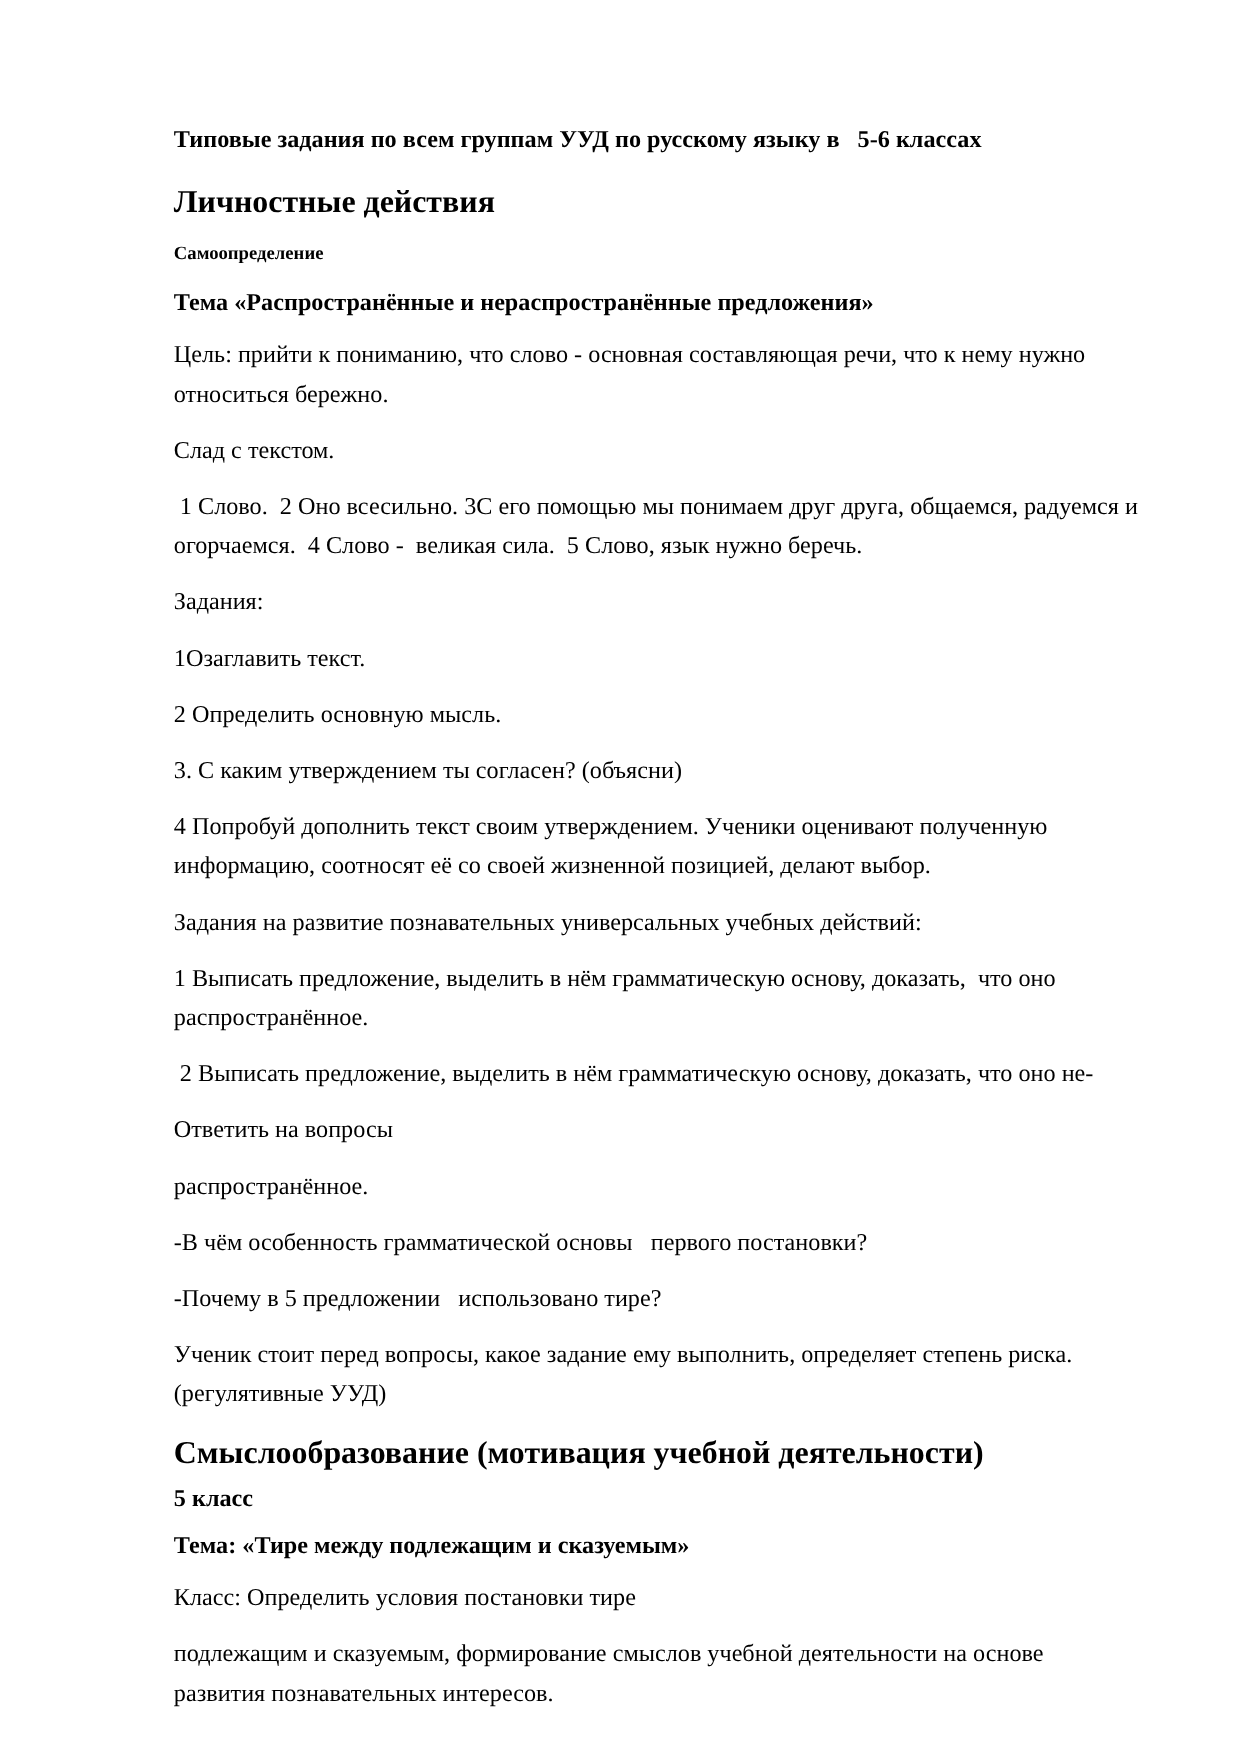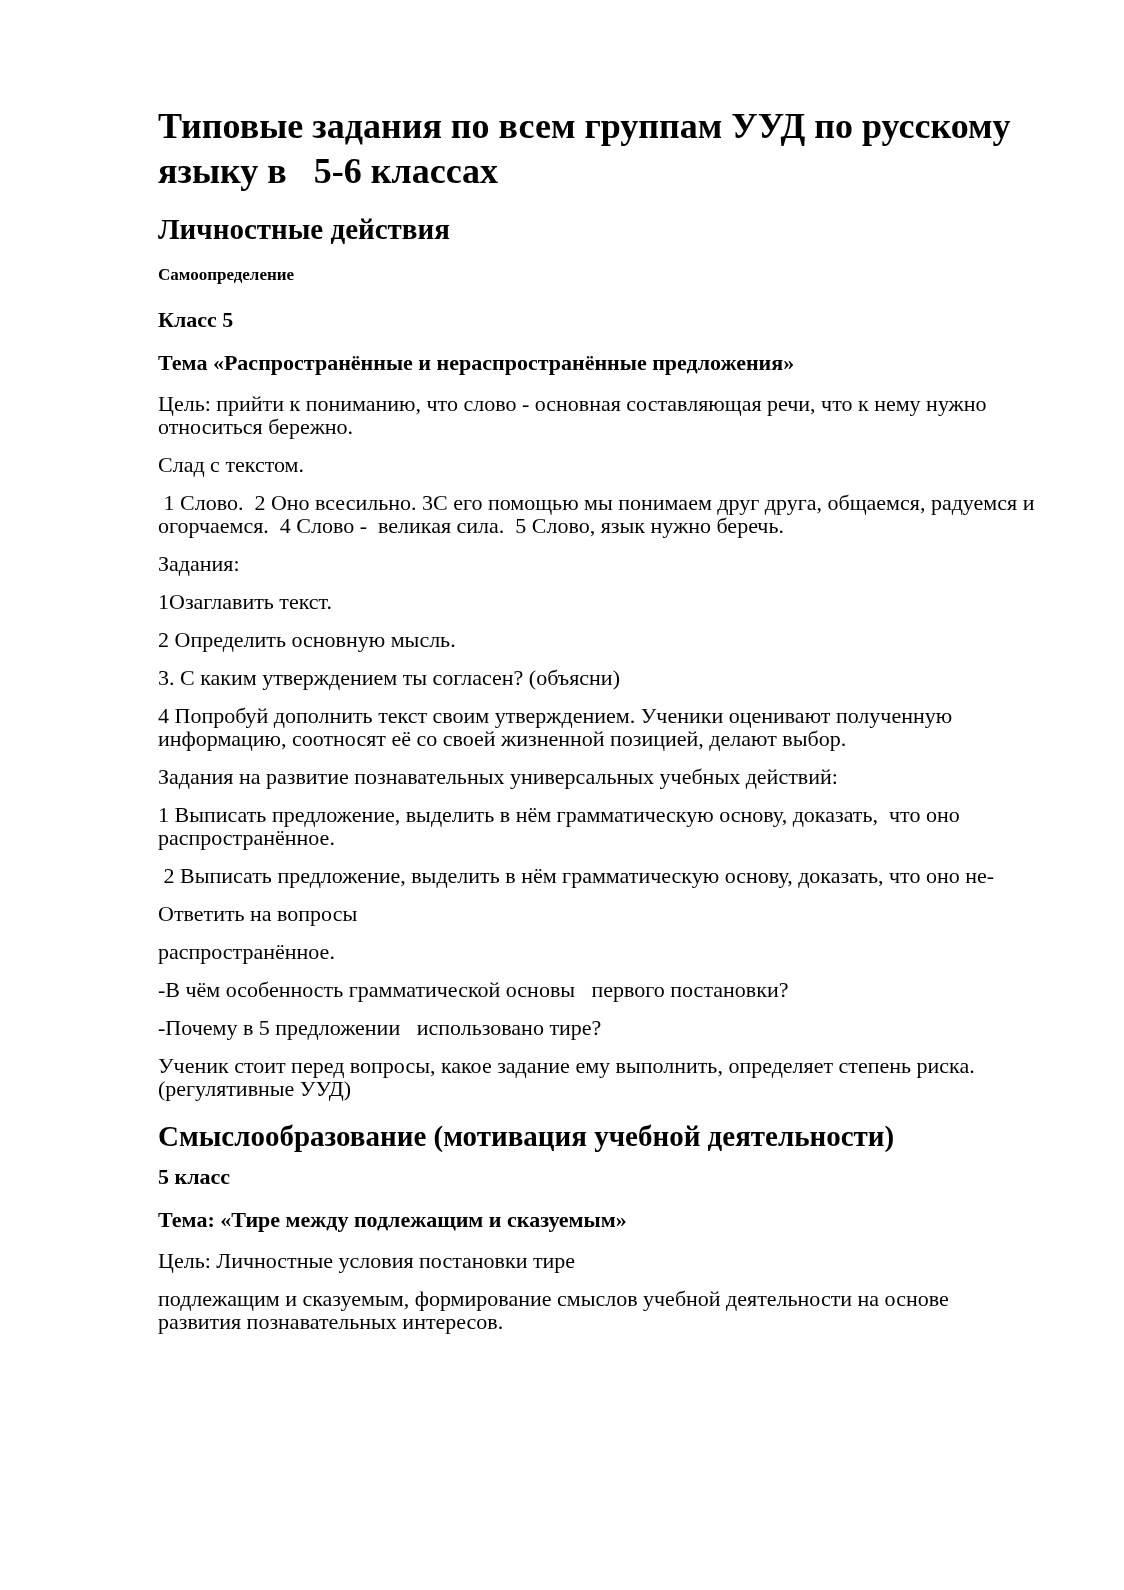--- a/index.html
+++ b/index.html
@@ -14,21 +14,21 @@
     font-family: "Liberation Serif", "DejaVu Serif", serif;
     overflow: hidden;
   }
   .page {
     width: 1124px;
     height: 1590px;
     background: #ffffff;
     padding: 104px 88px 40px 158px;
   }
   .doc-title {
-    font-size: 36px;
+    font-size: 22px;
     font-weight: bold;
     line-height: 45px;
     margin: 0 12px 13px 0;
     white-space: pre-wrap;
   }
   .doc-h2 {
     font-size: 29px;
     font-weight: bold;
     line-height: 42px;
     margin: 14px 0 6px 0;
@@ -44,48 +44,47 @@
   .doc-h4 {
     font-size: 22px;
     font-weight: bold;
     line-height: 28px;
     margin: 0 0 15px 0;
     white-space: pre-wrap;
   }
   .doc-body {
     font-size: 22px;
     font-weight: normal;
-    line-height: 23px;
+    line-height: 36px;
     margin: 0 0 15px 0;
     white-space: pre-wrap;
   }
 </style>
 </head>
 <body style="background: rgb(255, 255, 255); color: rgb(0, 0, 0);">
 
 <main class="page" id="doc">
     <h1 class="doc-title">Типовые задания по всем группам УУД по русскому языку в   5-6 классах</h1>
     <h2 class="doc-h2">Личностные действия</h2>
     <h3 class="doc-h3">Самоопределение</h3>
-    <p class="doc-h4">Класс 5</p>
     <p class="doc-h4">Тема «Распространённые и нераспространённые предложения»</p>
     <p class="doc-body">Цель: прийти к пониманию, что слово - основная составляющая речи, что к нему нужно относиться бережно.</p>
     <p class="doc-body">Слад с текстом.</p>
     <p class="doc-body"> 1 Слово.  2 Оно всесильно. 3С его помощью мы понимаем друг друга, общаемся, радуемся и огорчаемся.  4 Слово -  великая сила.  5 Слово, язык нужно беречь.</p>
     <p class="doc-body">Задания:</p>
     <p class="doc-body">1Озаглавить текст.</p>
     <p class="doc-body">2 Определить основную мысль.</p>
     <p class="doc-body">3. С каким утверждением ты согласен? (объясни)</p>
     <p class="doc-body">4 Попробуй дополнить текст своим утверждением. Ученики оценивают полученную информацию, соотносят её со своей жизненной позицией, делают выбор.</p>
     <p class="doc-body">Задания на развитие познавательных универсальных учебных действий:</p>
     <p class="doc-body">1 Выписать предложение, выделить в нём грамматическую основу, доказать,  что оно распространённое.</p>
     <p class="doc-body"> 2 Выписать предложение, выделить в нём грамматическую основу, доказать, что оно не-</p>
     <p class="doc-body">Ответить на вопросы</p>
     <p class="doc-body">распространённое.</p>
     <p class="doc-body">-В чём особенность грамматической основы   первого постановки?</p>
     <p class="doc-body">-Почему в 5 предложении   использовано тире?</p>
     <p class="doc-body">Ученик стоит перед вопросы, какое задание ему выполнить, определяет степень риска. (регулятивные УУД)</p>
     <h2 class="doc-h2">Смыслообразование (мотивация учебной деятельности)</h2>
     <p class="doc-h4">5 класс</p>
     <p class="doc-h4">Тема: «Тире между подлежащим и сказуемым»</p>
-    <p class="doc-body">Цель: Личностные условия постановки тире</p>
+    <p class="doc-body">Класс: Определить условия постановки тире</p>
     <p class="doc-body">подлежащим и сказуемым, формирование смыслов учебной деятельности на основе развития познавательных интересов.</p>
   </main>
 
 </body></html>

